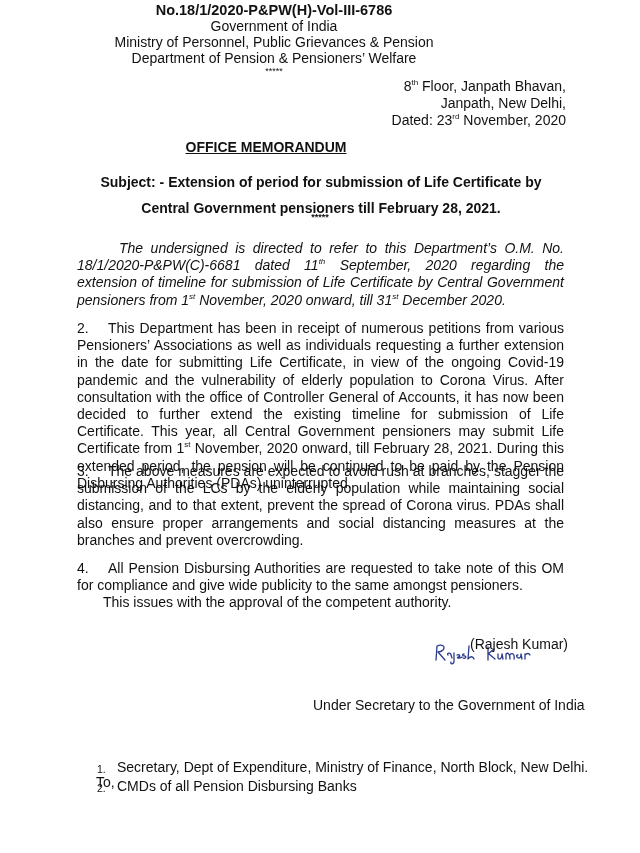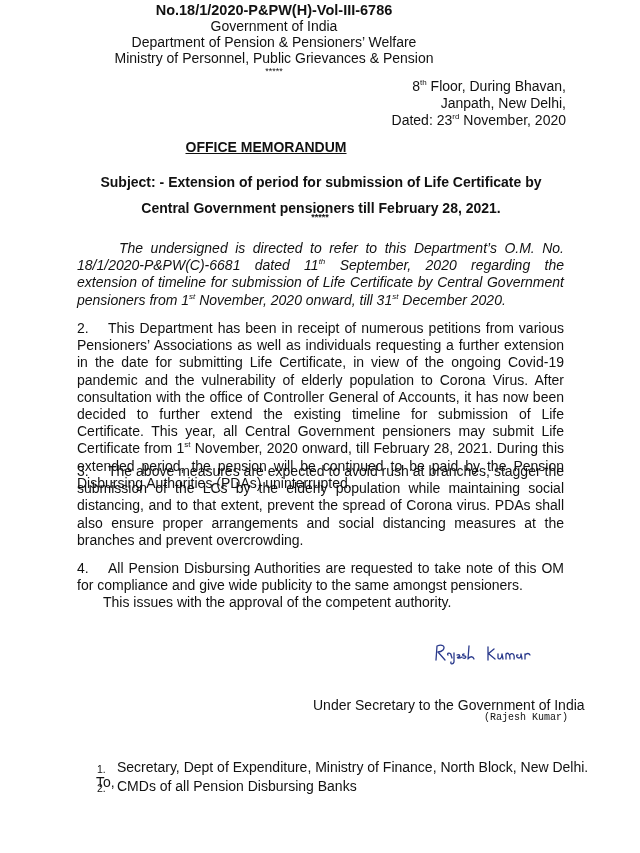--- a/index.html
+++ b/index.html
@@ -17,42 +17,42 @@
           font-size:14px; line-height:26px; }
   .stars2 { position:absolute; top:212px; left:0; width:640px; text-align:center; font-size:9px; font-weight:bold; }
   .para { position:absolute; left:77px; width:487px; font-size:14px; line-height:17.2px; text-align:justify; }
   .para .num { display:inline-block; width:31px; }
   .p1 { top:240px; text-indent:42px;font-style:italic; }
   .p2 { top:320px; }
   .p3 { top:463px; }
   .p4 { top:560px; }
   .p5 { top:594px; left:103px; width:470px; text-align:left; }
   .sigimg { position:absolute; left:432px; top:640px; width:120px; height:26px; }
-  .signame { position:absolute; right:72px; top:712px; font-size:10px;font-family:Liberation Mono, monospace; }
+  .signame { position:absolute; right:72px; top:636px; font-size:14px; }
   .sigdesig { position:absolute; left:313px; top:697px; font-size:14px; }
   .to { position:absolute; left:89px; top:774px; font-size:14px;margin-left:7px; }
   .list { position:absolute; left:97px; top:759px; font-size:14px; line-height:17px; margin:0; padding:0; list-style:none; }
   .list li { display:flex; }
   .list .n { width:20px; font-size:10.5px; padding-top:2px; }
 </style>
 </head>
 <body>
 
 <div class="page">
 
   <div class="hdr" style="top:2px;">
     <div class="ref">No.18/1/2020-P&amp;PW(H)-Vol-III-6786</div>
     <div>Government of India</div>
+    <div>Ministry of Personnel, Public Grievances &amp; Pension</div>
     <div>Department of Pension &amp; Pensioners’ Welfare</div>
-    <div>Ministry of Personnel, Public Grievances &amp; Pension</div>
     <div class="stars">*****</div>
   </div>
 
   <div class="addr">
-    <div><span>8</span><sup>th</sup><span> Floor, During Bhavan,</span></div>
+    <div><span>8</span><sup>th</sup><span> Floor, Janpath Bhavan,</span></div>
     <div>Janpath, New Delhi,</div>
     <div><span>Dated: 23</span><sup>rd</sup><span> November, 2020</span></div>
   </div>
 
   <div class="om">OFFICE MEMORANDUM</div>
   <div class="subj">Subject: - Extension of period for submission of Life Certificate by Central Government pensioners till February 28, 2021.</div>
   <div class="stars2">*****</div>
 
   <div class="para p1"><span>The undersigned is directed to refer to this Department’s O.M. No. 18/1/2020-P&amp;PW(C)-6681 dated 11</span><sup>th</sup><span> September, 2020 regarding the extension of timeline for submission of Life Certificate by Central Government pensioners from 1</span><sup>st</sup><span> November, 2020 onward, till 31</span><sup>st</sup><span> December 2020.</span></div>
 

